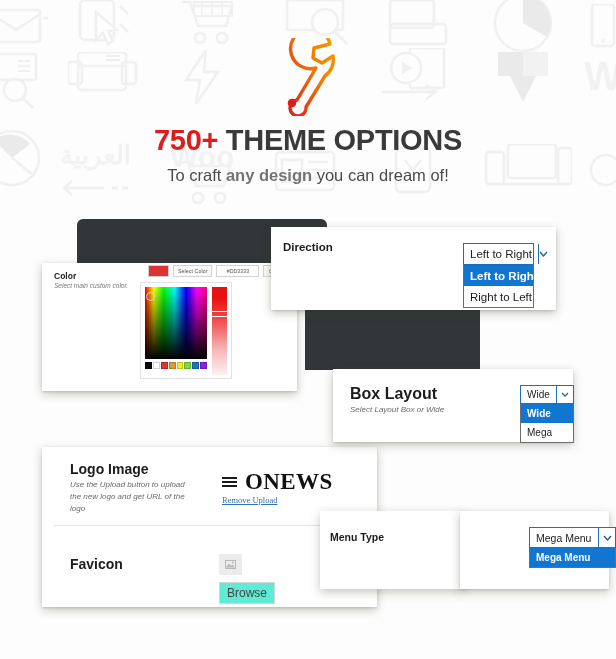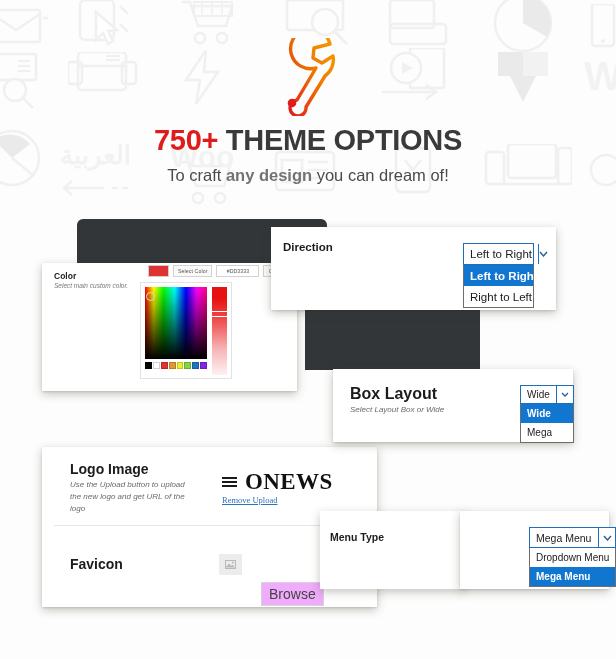--- a/index.html
+++ b/index.html
@@ -146,22 +146,22 @@
   }
   #logo-divider { position: absolute; left: 12px; top: 78px; width: 311px; height: 1px; background: #e6e6e6; }
   #favicon-label { position: absolute; left: 28px; top: 109px; }
   #favicon-thumb {
     position: absolute; left: 219px; top: 554px;
     width: 23px; height: 21px; background: #ececec;
     display: flex; align-items: center; justify-content: center; z-index: 26;
   }
   #browse-btn {
     position: absolute; left: 219px; top: 582px;
-    padding: 3px 7px; border: 1px solid #d5d5d5; background: #f0abfc;
-    font-size: 14px; color: #444; z-index: 26; margin-left: 42px;
+    padding: 3px 7px; border: 1px solid #d5d5d5; background: #5eead4;
+    font-size: 12px; color: #444; z-index: 26;
   }
 
   
   #card-menu { left: 460px; top: 511px; width: 149px; height: 78px; z-index: 30; }
   #menu-title { position: absolute; left: 330px; top: 531px; font-size: 10.5px; font-weight: bold; color: #1c1c1c; z-index: 32; }
   #card-menu-left {
     position: absolute; left: 320px; top: 511px; width: 145px; height: 78px;
     background: #fff; z-index: 29;
     box-shadow: 0 3px 9px rgba(60,60,40,.30);
   }
@@ -460,18 +460,17 @@
   <div class="select-widget" id="sel-menu">
     <div class="select-box">
       <div class="select-value">Mega Menu</div>
       <div class="select-arrow">
         <svg width="9" height="6" viewBox="0 0 9 6">
             <path d="M1 1 L4.5 5 L8 1" fill="none" stroke="#2c5d8f" stroke-width="1.4"></path>
           </svg>
       </div>
     </div>
     <div class="select-list">
-      <div class="select-opt">Dropdown Menu</div>
       <div class="select-opt sel">Mega Menu</div>
     </div>
   </div>
 
 </div>
 
 </body></html>

